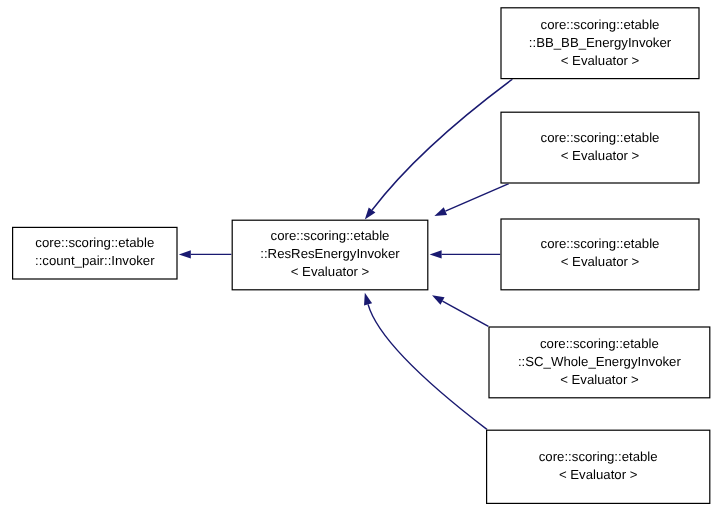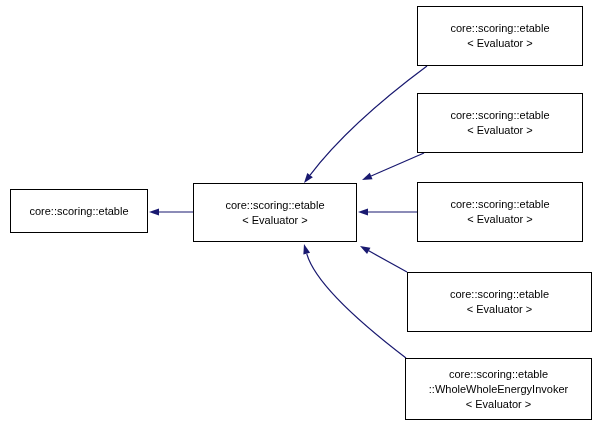--- a/index.html
+++ b/index.html
@@ -50,46 +50,49 @@
       <path d="M417,212 L368,212" fill="none" stroke="#191970" stroke-width="1.2"></path>
       <polygon points="358,212 368,208.5 368,215.5" fill="#191970"></polygon>
       <path d="M407,272 L368.7503404241775,250.84061385167266" fill="none" stroke="#191970" stroke-width="1.2"></path>
       <polygon points="360,246 370.44455527226296,247.77799470321054 367.0561255760921,253.90323300013478" fill="#191970"></polygon>
       <path d="M406,358 Q317,290 306.7195700522595,253.623094031072" fill="none" stroke="#191970" stroke-width="1.2"></path>
       <polygon points="304,244 310.0876529631347,252.67124451278116 303.35148714138427,254.5749435493628" fill="#191970"></polygon>
     </svg>
 
   <div class="node" style="left:10px; top:189px; width:138px; height:44px;">
     <div class="ln">core::scoring::etable</div>
+    <div class="ln">::count_pair::Invoker</div>
   </div>
 
   <div class="node" style="left:193px; top:183px; width:164px; height:59px;">
     <div class="ln">core::scoring::etable</div>
+    <div class="ln">::ResResEnergyInvoker</div>
     <div class="ln">&lt; Evaluator &gt;</div>
   </div>
 
   <div class="node" style="left:417px; top:6px; width:166px; height:60px;">
     <div class="ln">core::scoring::etable</div>
+    <div class="ln">::BB_BB_EnergyInvoker</div>
     <div class="ln">&lt; Evaluator &gt;</div>
   </div>
 
   <div class="node" style="left:417px; top:93px; width:166px; height:60px;">
     <div class="ln">core::scoring::etable</div>
     <div class="ln">&lt; Evaluator &gt;</div>
   </div>
 
   <div class="node" style="left:417px; top:182px; width:166px; height:60px;">
     <div class="ln">core::scoring::etable</div>
     <div class="ln">&lt; Evaluator &gt;</div>
   </div>
 
   <div class="node" style="left:407px; top:272px; width:185px; height:60px;">
     <div class="ln">core::scoring::etable</div>
+    <div class="ln">::SC_Whole_EnergyInvoker</div>
     <div class="ln">&lt; Evaluator &gt;</div>
   </div>
 
   <div class="node" style="left:405px; top:358px; width:187px; height:62px;">
     <div class="ln">core::scoring::etable</div>
-    <div class="ln">::WholeWholeEnergyInvoker</div>
     <div class="ln">&lt; Evaluator &gt;</div>
   </div>
 
 </div>
 
 </body></html>

